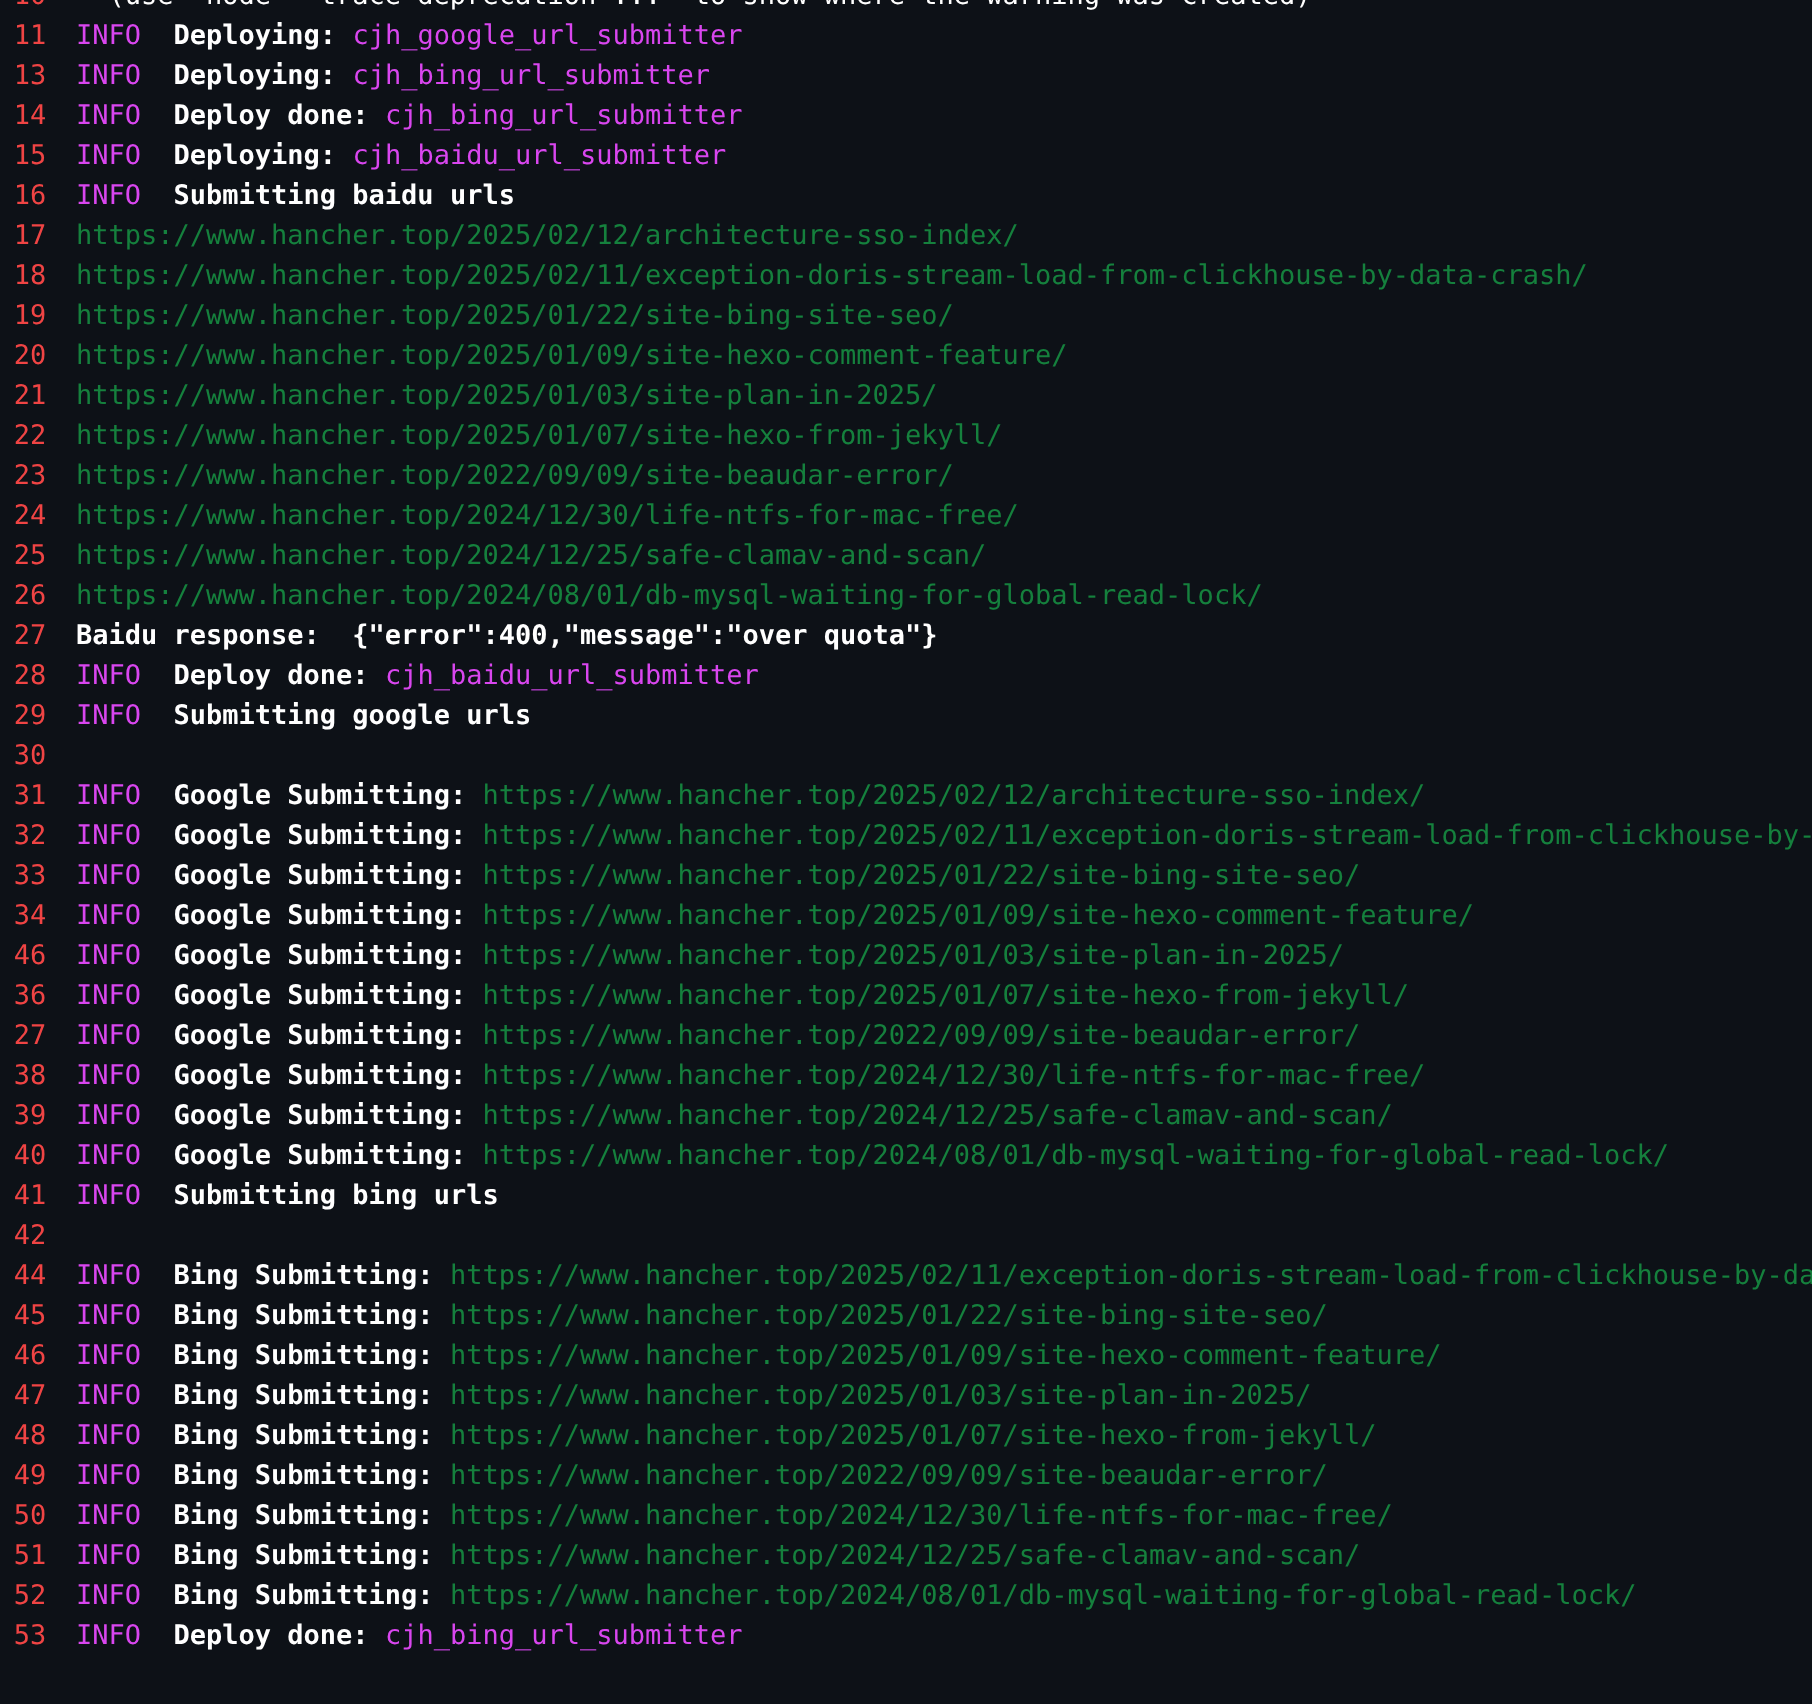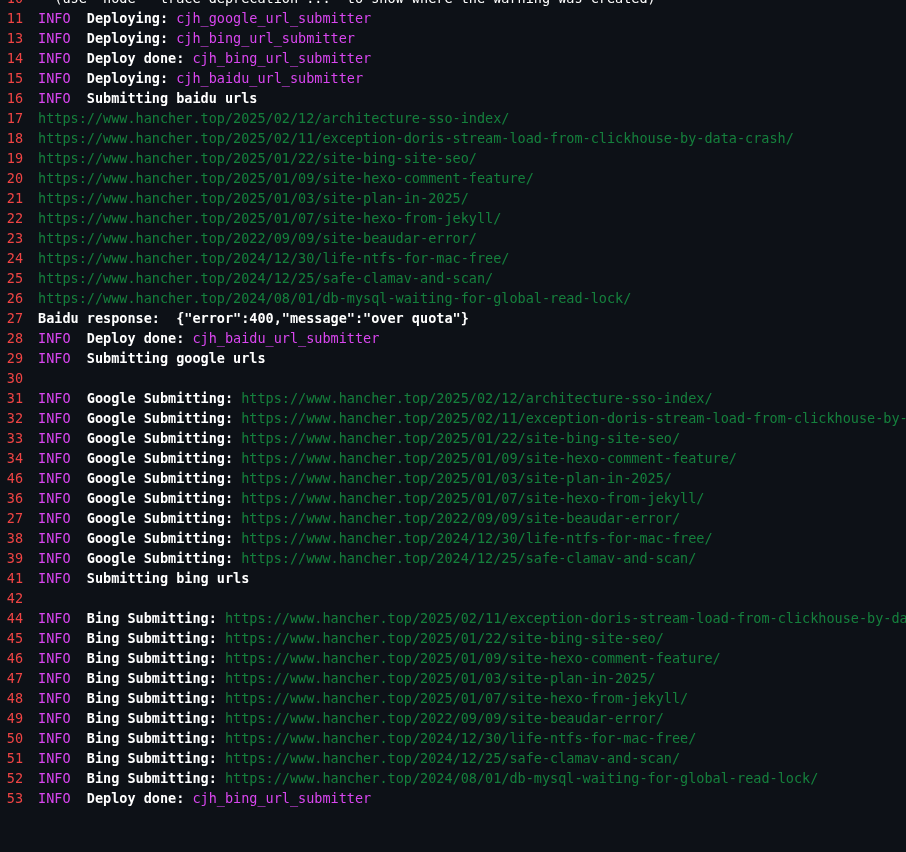--- a/index.html
+++ b/index.html
@@ -91,20 +91,21 @@
     <div class="line"><span class="ln">30</span><span class="content"></span></div>
     <div class="line"><span class="ln">31</span><span class="content"><span class="lvl">INFO</span><span class="txt">  Google Submitting: </span><span class="url">https://www.hancher.top/2025/02/12/architecture-sso-index/</span></span></div>
     <div class="line"><span class="ln">32</span><span class="content"><span class="lvl">INFO</span><span class="txt">  Google Submitting: </span><span class="url">https://www.hancher.top/2025/02/11/exception-doris-stream-load-from-clickhouse-by-data-crash/</span></span></div>
     <div class="line"><span class="ln">33</span><span class="content"><span class="lvl">INFO</span><span class="txt">  Google Submitting: </span><span class="url">https://www.hancher.top/2025/01/22/site-bing-site-seo/</span></span></div>
     <div class="line"><span class="ln">34</span><span class="content"><span class="lvl">INFO</span><span class="txt">  Google Submitting: </span><span class="url">https://www.hancher.top/2025/01/09/site-hexo-comment-feature/</span></span></div>
     <div class="line"><span class="ln">46</span><span class="content"><span class="lvl">INFO</span><span class="txt">  Google Submitting: </span><span class="url">https://www.hancher.top/2025/01/03/site-plan-in-2025/</span></span></div>
     <div class="line"><span class="ln">36</span><span class="content"><span class="lvl">INFO</span><span class="txt">  Google Submitting: </span><span class="url">https://www.hancher.top/2025/01/07/site-hexo-from-jekyll/</span></span></div>
     <div class="line"><span class="ln">27</span><span class="content"><span class="lvl">INFO</span><span class="txt">  Google Submitting: </span><span class="url">https://www.hancher.top/2022/09/09/site-beaudar-error/</span></span></div>
     <div class="line"><span class="ln">38</span><span class="content"><span class="lvl">INFO</span><span class="txt">  Google Submitting: </span><span class="url">https://www.hancher.top/2024/12/30/life-ntfs-for-mac-free/</span></span></div>
     <div class="line"><span class="ln">39</span><span class="content"><span class="lvl">INFO</span><span class="txt">  Google Submitting: </span><span class="url">https://www.hancher.top/2024/12/25/safe-clamav-and-scan/</span></span></div>
+    <div class="line"><span class="ln">40</span><span class="content"><span class="lvl">INFO</span><span class="txt">  Google Submitting: </span><span class="url">https://www.hancher.top/2024/08/01/db-mysql-waiting-for-global-read-lock/</span></span></div>
     <div class="line"><span class="ln">41</span><span class="content"><span class="lvl">INFO</span><span class="txt">  Submitting bing urls</span></span></div>
     <div class="line"><span class="ln">42</span><span class="content"></span></div>
     <div class="line"><span class="ln">44</span><span class="content"><span class="lvl">INFO</span><span class="txt">  Bing Submitting: </span><span class="url">https://www.hancher.top/2025/02/11/exception-doris-stream-load-from-clickhouse-by-data-crash/</span></span></div>
     <div class="line"><span class="ln">45</span><span class="content"><span class="lvl">INFO</span><span class="txt">  Bing Submitting: </span><span class="url">https://www.hancher.top/2025/01/22/site-bing-site-seo/</span></span></div>
     <div class="line"><span class="ln">46</span><span class="content"><span class="lvl">INFO</span><span class="txt">  Bing Submitting: </span><span class="url">https://www.hancher.top/2025/01/09/site-hexo-comment-feature/</span></span></div>
     <div class="line"><span class="ln">47</span><span class="content"><span class="lvl">INFO</span><span class="txt">  Bing Submitting: </span><span class="url">https://www.hancher.top/2025/01/03/site-plan-in-2025/</span></span></div>
     <div class="line"><span class="ln">48</span><span class="content"><span class="lvl">INFO</span><span class="txt">  Bing Submitting: </span><span class="url">https://www.hancher.top/2025/01/07/site-hexo-from-jekyll/</span></span></div>
     <div class="line"><span class="ln">49</span><span class="content"><span class="lvl">INFO</span><span class="txt">  Bing Submitting: </span><span class="url">https://www.hancher.top/2022/09/09/site-beaudar-error/</span></span></div>
     <div class="line"><span class="ln">50</span><span class="content"><span class="lvl">INFO</span><span class="txt">  Bing Submitting: </span><span class="url">https://www.hancher.top/2024/12/30/life-ntfs-for-mac-free/</span></span></div>
     <div class="line"><span class="ln">51</span><span class="content"><span class="lvl">INFO</span><span class="txt">  Bing Submitting: </span><span class="url">https://www.hancher.top/2024/12/25/safe-clamav-and-scan/</span></span></div>

